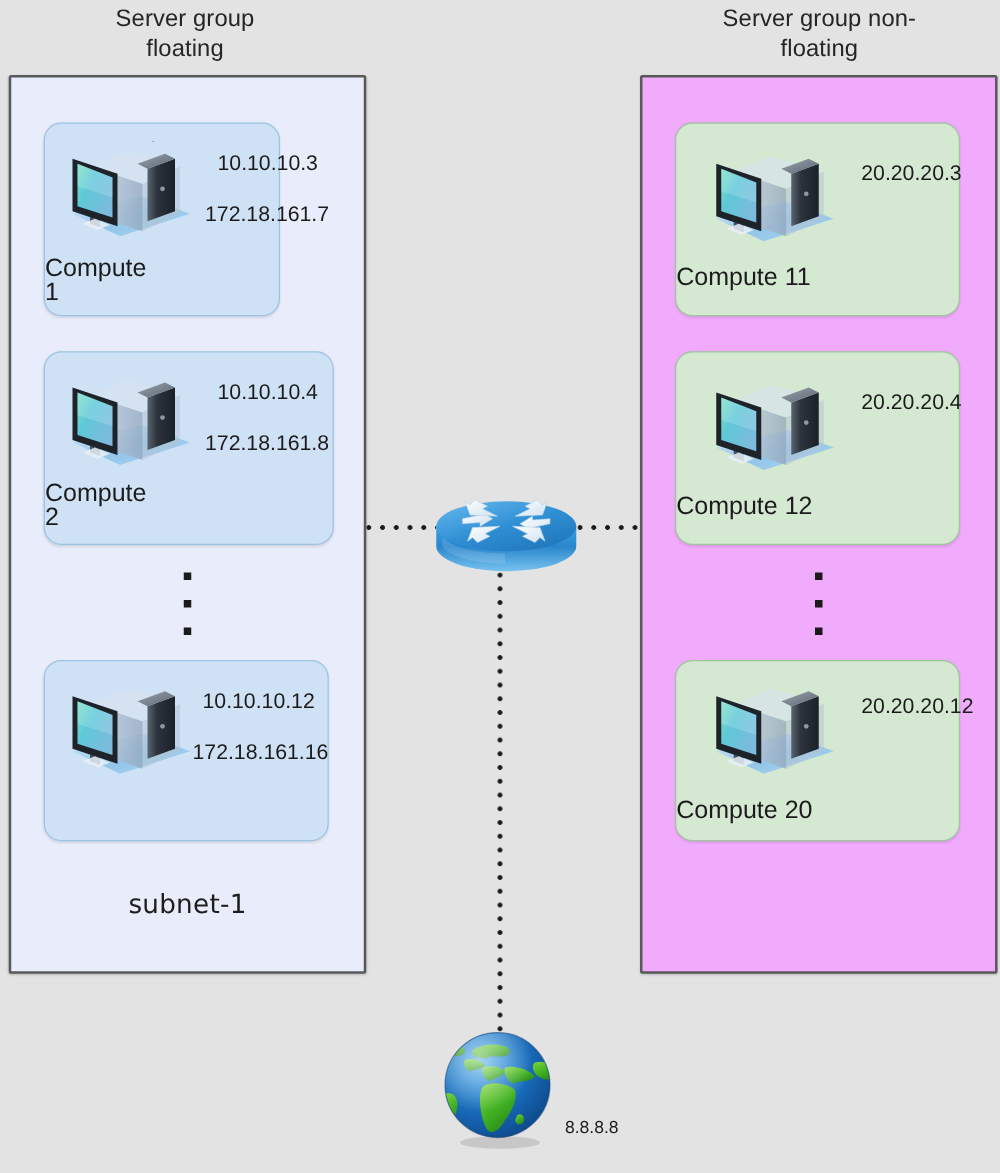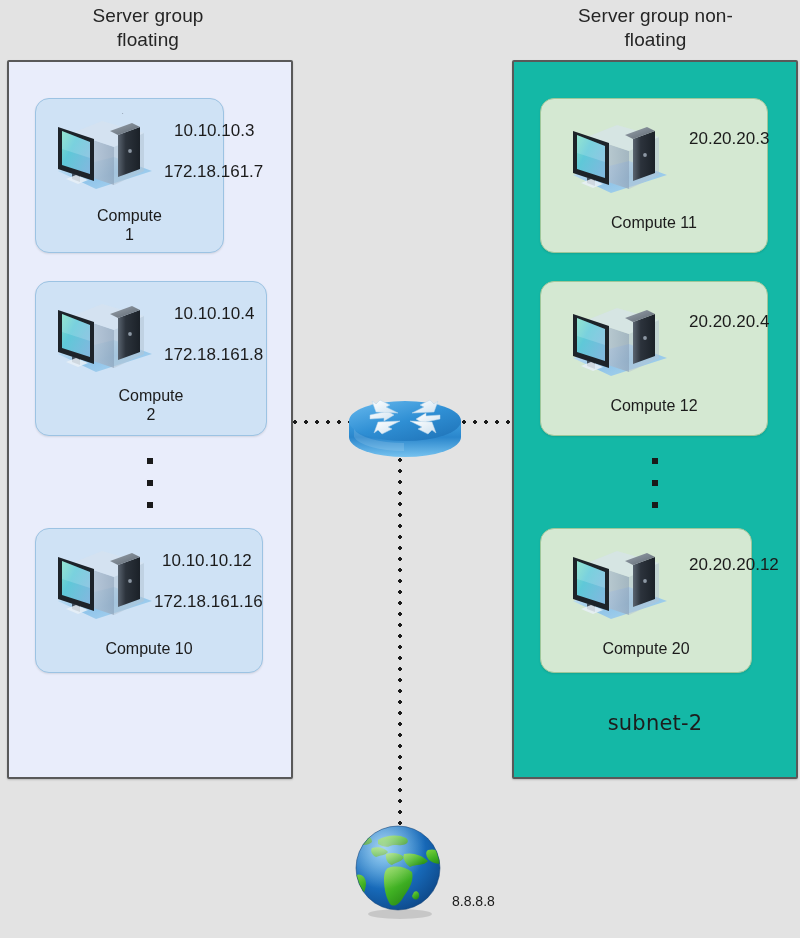--- a/index.html
+++ b/index.html
@@ -44,21 +44,21 @@
     box-shadow: 0 1px 2px rgba(0,0,0,0.18);
   }
   #subnet-box-1 {
     left: 7px;  top: 60px;
     width: 286px; height: 719px;
     background: #e9edfb;
   }
   #subnet-box-2 {
     left: 512px; top: 60px;
     width: 286px; height: 719px;
-    background: #14b8a6;
+    background: #f0abfc;
   }
   .subnet-label {
     position: absolute;
     left: 0; right: 0;
     bottom: 42px;
     text-align: center;
     font-size: 21px;
     color: #1d1d1d;
     font-family: "DejaVu Sans", sans-serif;
     letter-spacing: 0.2px;
@@ -82,22 +82,21 @@
   .card-ip {
     position: absolute;
     font-size: 17px;
     color: #1b1b1b;
     white-space: nowrap;
     font-family: "Liberation Sans", sans-serif;
   }
   .card-name {
     position: absolute;
     left: 0; right: 0;
-    text-align: center;
-    font-size: 16px;
+    font-size: 20px;
     color: #1b1b1b;
     line-height: 19px;
     white-space: pre-line;
     font-family: "Liberation Sans", sans-serif;
   }
 
   
   .computer-icon {
     position: absolute;
     width: 104px;
@@ -263,23 +262,23 @@
           <polygon points="10,18 10,36 38,45 38,29" fill="#ffffff" opacity="0.17"></polygon>
           <polygon points="20,60 20,66 28,69 28,63" fill="#2a3139" opacity="0.8"></polygon>
           <polygon points="14,66 26,71 36,67 24,62" fill="#e8f0f7" opacity="0.85"></polygon>
           <polygon points="66,22 66,64 88,56 88,14" fill="url(#towA)"></polygon>
           <polygon points="66,22 88,14 80,10 58,18" fill="url(#towTopA)"></polygon>
           <circle cx="78" cy="38" r="1.9" fill="#8d98a4"></circle>
         </svg>
       </div>
       <div class="card-ip" style="left:126px; top:22px;">10.10.10.12</div>
       <div class="card-ip" style="left:118px; top:63px;">172.18.161.16</div>
-      <div class="card-name" style="top:110px;">Compute 10</div>
-    </div>
-
+    </div>
+
+    <div class="subnet-label">subnet-1</div>
   </div>
 
   <div class="subnet-box" id="subnet-box-2">
 
     <div class="compute-card green" style="left:26px; top:36px; width:228px; height:155px;">
       <div class="computer-icon" style="left:26px; top:18px;">
         <svg viewBox="0 0 104 84" width="104" height="84">
           <polygon points="6,58 44,76 100,58 62,44" fill="url(#deskA)"></polygon>
           <polygon points="20,20 20,58 62,72 62,34" fill="url(#bodyA)"></polygon>
           <polygon points="62,34 62,72 92,58 92,20" fill="#b4c4d4" opacity="0.55"></polygon>
@@ -318,42 +317,41 @@
       <div class="card-ip" style="left:148px; top:30px;">20.20.20.4</div>
       <div class="card-name" style="top:114px;">Compute 12</div>
     </div>
 
     <div class="ellipsis" style="left:138px; top:396px;">
       <i></i>
         <i></i>
         <i></i>
     </div>
 
-    <div class="compute-card green" style="left:26px; top:466px; width:212px; height:145px;">
+    <div class="compute-card green" style="left:26px; top:466px; width:228px; height:145px;">
       <div class="computer-icon" style="left:26px; top:14px;">
         <svg viewBox="0 0 104 84" width="104" height="84">
           <polygon points="6,58 44,76 100,58 62,44" fill="url(#deskA)"></polygon>
           <polygon points="20,20 20,58 62,72 62,34" fill="url(#bodyA)"></polygon>
           <polygon points="62,34 62,72 92,58 92,20" fill="#b4c4d4" opacity="0.55"></polygon>
           <polygon points="20,20 62,34 92,20 50,8" fill="#d7e3ee" opacity="0.6"></polygon>
           <polygon points="6,14 6,56 42,68 42,26" fill="#1d2329"></polygon>
           <polygon points="10,18 10,52 38,61 38,29" fill="url(#scrA)"></polygon>
           <polygon points="10,18 10,36 38,45 38,29" fill="#ffffff" opacity="0.17"></polygon>
           <polygon points="20,60 20,66 28,69 28,63" fill="#2a3139" opacity="0.8"></polygon>
           <polygon points="14,66 26,71 36,67 24,62" fill="#e8f0f7" opacity="0.85"></polygon>
           <polygon points="66,22 66,64 88,56 88,14" fill="url(#towA)"></polygon>
           <polygon points="66,22 88,14 80,10 58,18" fill="url(#towTopA)"></polygon>
           <circle cx="78" cy="38" r="1.9" fill="#8d98a4"></circle>
         </svg>
       </div>
       <div class="card-ip" style="left:148px; top:26px;">20.20.20.12</div>
       <div class="card-name" style="top:110px;">Compute 20</div>
     </div>
 
-    <div class="subnet-label">subnet-2</div>
   </div>
 
   <div class="dotted-h" style="left:293px; top:420px; width:56px;"></div>
   <div class="dotted-h" style="left:462px; top:420px; width:52px;"></div>
   <div class="dotted-v" style="left:398px; top:458px; height:372px;"></div>
 
   <div id="router-icon">
     <svg viewBox="0 0 118 76" width="118" height="76">
       <defs>
         <linearGradient id="rtrSide" x1="0" y1="0" x2="0" y2="1">

